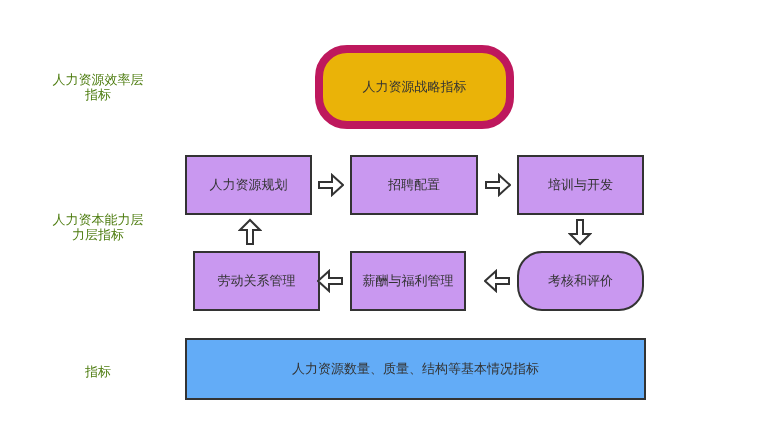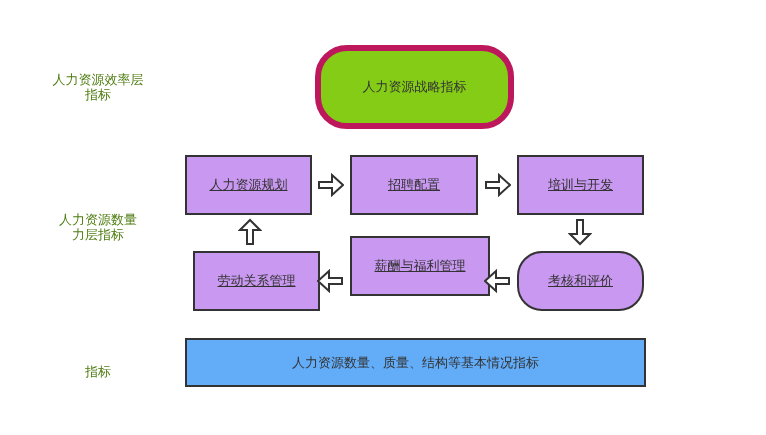--- a/index.html
+++ b/index.html
@@ -17,61 +17,60 @@
     width: 116px;
     text-align: center;
     font-size: 13px;
     line-height: 15px;
     color: #4d7c0f;
   }
   .stadium {
     position: absolute;
     left: 315px; top: 45px;
     width: 199px; height: 84px;
-    background: #84cc16;
-    border: 6px solid #be185d;
+    background: #eab308;
+    border: 8px solid #be185d;
     border-radius: 32px;
     display: flex; align-items: center; justify-content: center;
     font-size: 13px;
     box-sizing: border-box;
   }
   .pbox {
     position: absolute;
     height: 60px;
     background: #C998F0;
     border: 2px solid #333333;
     display: flex; align-items: center; justify-content: center;
     font-size: 13px;
     box-sizing: border-box;
-    text-decoration: underline;
   }
   .bar {
     position: absolute;
     left: 185px; top: 338px;
-    width: 461px; height: 49px;
+    width: 461px; height: 62px;
     background: #63ACF7;
     border: 2px solid #333333;
     display: flex; align-items: center; justify-content: center;
     font-size: 13px;
     box-sizing: border-box;
   }
   .arrow { position: absolute; line-height: 0; }
   .arrow svg { display: block; }
 </style>
 </head>
 <body>
 
 <div class="canvas">
 
   <div class="layer-label" style="left:40px; top:72px;">
     <span>人力资源效率层</span><br>
     <span>指标</span>
   </div>
   <div class="layer-label" style="left:40px; top:212px;">
-    <span>人力资源数量</span><br>
+    <span>人力资本能力层</span><br>
     <span>力层指标</span>
   </div>
   <div class="layer-label" style="left:40px; top:349px;">
     <br>
     <span>指标</span>
   </div>
 
   <div class="stadium">
     <span>人力资源战略指标</span>
   </div>
@@ -82,21 +81,21 @@
   <div class="pbox" style="left:350px; top:155px; width:128px;">
     <span>招聘配置</span>
   </div>
   <div class="pbox" style="left:517px; top:155px; width:127px;">
     <span>培训与开发</span>
   </div>
 
   <div class="pbox" style="left:185px; top:251px; width:127px;margin-left:8px;">
     <span>劳动关系管理</span>
   </div>
-  <div class="pbox" style="left:350px; top:236px; width:140px;align-items:center;">
+  <div class="pbox" style="left:350px; top:251px; width:116px;align-items:center;">
     <span>薪酬与福利管理</span>
   </div>
   <div class="pbox" style="left:517px; top:251px; width:127px;border-radius:25px;">
     <span>考核和评价</span>
   </div>
 
   <div class="arrow" style="left:317px; top:173px;">
     <svg width="27" height="24" viewBox="0 0 27 24">
         <path d="M2 9 H15 V2 L26 12 L15 22 V15 H2 Z" fill="#ffffff" stroke="#333333" stroke-width="2"></path>
       </svg>

